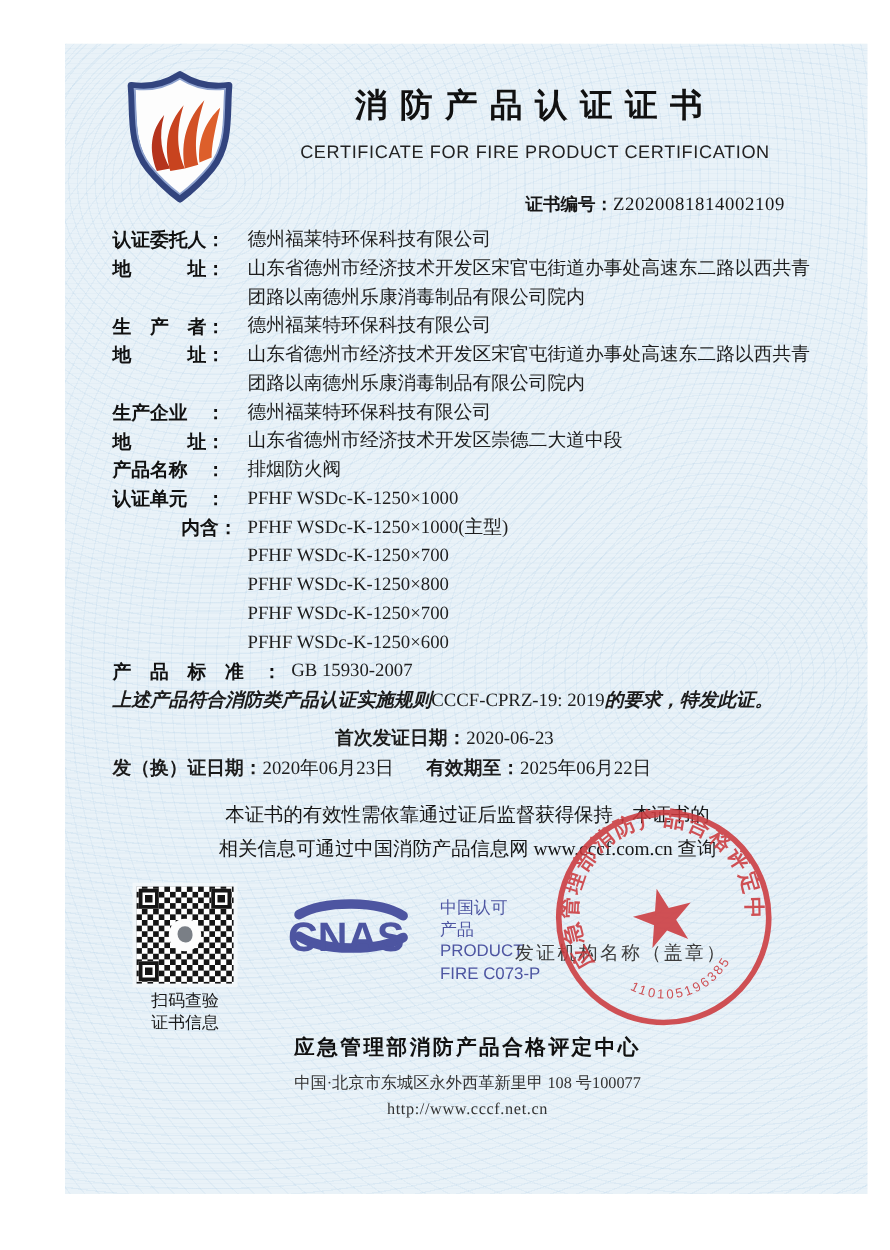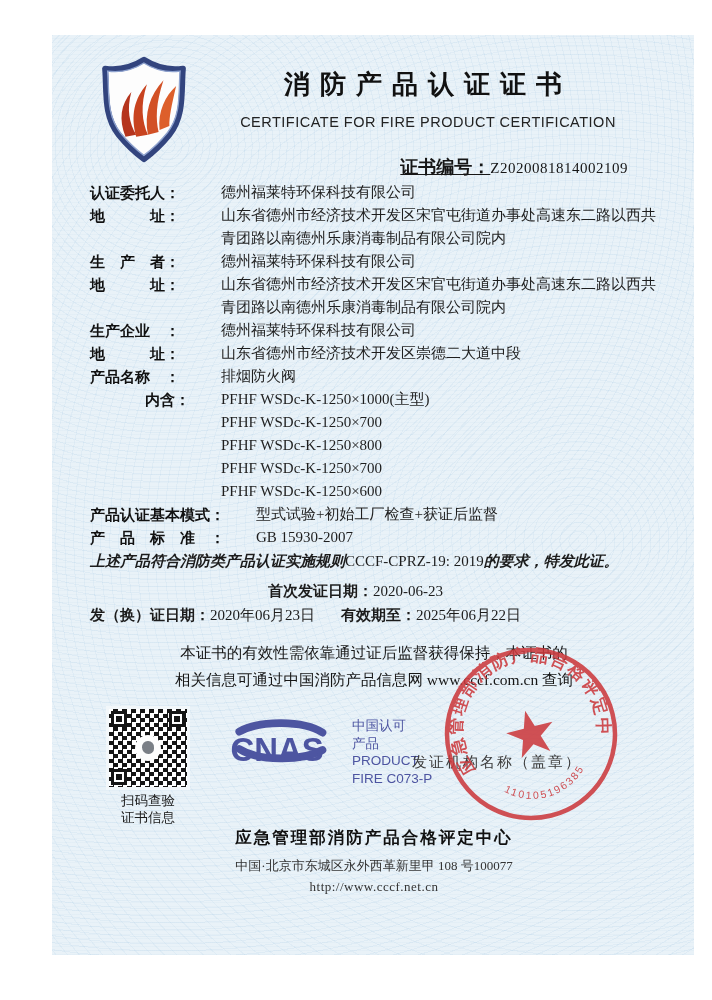--- a/index.html
+++ b/index.html
@@ -11,25 +11,25 @@
       repeating-radial-gradient(circle at 82% 55%, rgba(125,175,215,0.09) 0 1px, rgba(0,0,0,0) 1px 9px),
       repeating-linear-gradient(0deg, rgba(150,190,220,0.07) 0 1px, rgba(0,0,0,0) 1px 4px);
     padding:14px 36px 0 38px;overflow:hidden;}
   
   .hdr{display:flex;align-items:flex-start;height:106px;margin-bottom:0;}
   .logo{width:108px;height:112px;flex:0 0 auto;margin-top:4px;}
   .titles{flex:1;text-align:center;padding-top:18px;}
   .title-cn{font-family:"Liberation Sans",sans-serif;font-size:26px;font-weight:700;letter-spacing:10px;margin:0 0 12px 0;color:#111;}
   .title-en{font-family:"Liberation Sans",sans-serif;font-size:14.5px;letter-spacing:0.5px;color:#222;}
   .certno{text-align:right;padding-right:30px;font-size:15px;height:22px;margin-bottom:4px;color:#161616;}
-  .certno b{font-weight:700;font-family:"Liberation Sans",sans-serif;font-size:18px;text-decoration:underline;}
+  .certno b{font-weight:700;font-family:"Liberation Sans",sans-serif;font-size:14px;}
   .certno span{letter-spacing:0.5px;}
   
   .fields{font-size:15px;line-height:23px;}
-  .row{display:flex;gap:23px;}
+  .row{display:flex;}
   .lbl{font-family:"Liberation Sans",sans-serif;font-weight:700;width:100px;flex:0 0 auto;margin-right:8px;white-space:pre;color:#111;}
   .lbl-r{text-align:right;}
   .val{flex:1;color:#1e1e1e;}
   .wide .lbl{width:auto;}
   .statement{margin:0;line-height:23px;}
   .statement b{font-family:"Liberation Sans",sans-serif;font-weight:700;font-style:italic;}
   
   .dates{margin-top:6px;font-size:15px;line-height:24px;}
   .dates b{font-family:"Liberation Sans",sans-serif;font-weight:700;}
   .first-date{margin-left:178px;}
@@ -108,42 +108,42 @@
     </div>
     <div class="row">
       <span class="lbl">地　　　址：</span>
       <span class="val">山东省德州市经济技术开发区崇德二大道中段</span>
     </div>
     <div class="row">
       <span class="lbl">产品名称　：</span>
       <span class="val">排烟防火阀</span>
     </div>
     <div class="row">
+      <span class="lbl">认证单元　：</span>
+      <span class="val">PFHF WSDc-K-1250×1000</span>
+    </div>
+    <div class="row">
       <span class="lbl lbl-r">内含：</span>
       <span class="val">PFHF WSDc-K-1250×1000(主型)</span>
     </div>
     <div class="row">
       <span class="lbl"></span>
       <span class="val">PFHF WSDc-K-1250×700</span>
     </div>
     <div class="row">
       <span class="lbl"></span>
       <span class="val">PFHF WSDc-K-1250×800</span>
     </div>
     <div class="row">
       <span class="lbl"></span>
       <span class="val">PFHF WSDc-K-1250×700</span>
     </div>
     <div class="row">
       <span class="lbl"></span>
       <span class="val">PFHF WSDc-K-1250×600</span>
-    </div>
-    <div class="row wide">
-      <span class="lbl">产品认证基本模式：</span>
-      <span class="val">型式试验+初始工厂检查+获证后监督</span>
     </div>
     <div class="row wide">
       <span class="lbl">产　品　标　准　：</span>
       <span class="val">GB 15930-2007</span>
     </div>
     <p class="statement">
       <b>上述产品符合消防类产品认证实施规则</b><span>CCCF-CPRZ-19: 2019</span><b>的要求，特发此证。</b>
     </p>
   </div>
 

